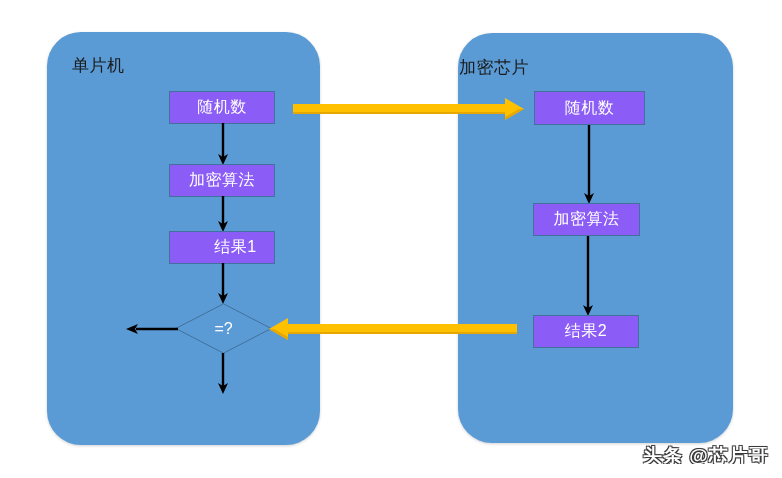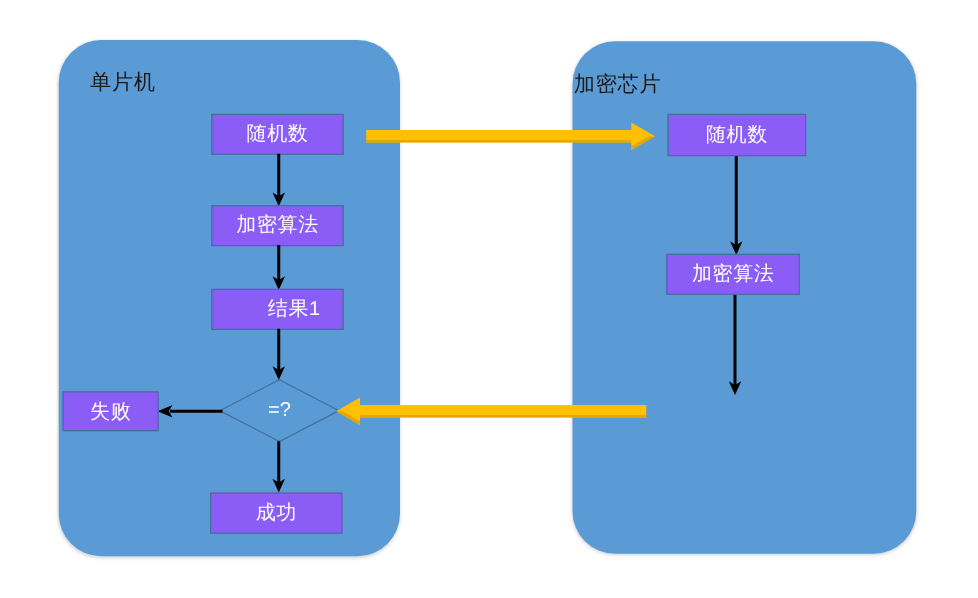--- a/index.html
+++ b/index.html
@@ -134,52 +134,52 @@
       <polygon points="48.5,0.8 96.2,25.5 48.5,50.2 0.8,25.5" fill="#5B9BD5" stroke="#41719C" stroke-width="1"></polygon>
     </svg>
     <div class="diamond-label">=?</div>
   </div>
 
   <svg class="connector" style="left:126px; top:321px; width:52px; height:16px;" viewBox="0 0 52 16">
     <line x1="52" y1="8" x2="10" y2="8" stroke="#000000" stroke-width="2.4"></line>
     <path d="M0 8 L12 3 L9 8 L12 13 Z" fill="#000000"></path>
   </svg>
 
-  <div class="node" style="left:50px; top:313px; width:77px; height:32px;">失败</div>
 
   <svg class="connector" style="left:215px; top:353px; width:16px; height:42px;" viewBox="0 0 16 42">
     <line x1="8" y1="0" x2="8" y2="33" stroke="#000000" stroke-width="2.4"></line>
     <path d="M8 41 L3 30 L8 33 L13 30 Z" fill="#000000"></path>
   </svg>
 
-  <div class="node" style="left:168px; top:394px; width:106px; height:33px;">成功</div>
 
   <div class="panel" style="left:458px; top:33px; width:275px; height:410px;"></div>
 
   <div class="panel-title" style="left:459px; top:58px;">加密芯片</div>
 
   <div class="node" style="left:534px; top:91px; width:111px; height:34px;">随机数</div>
 
   <svg class="connector" style="left:581px; top:125px; width:16px; height:80px;" viewBox="0 0 16 80">
     <line x1="8" y1="0" x2="8" y2="71" stroke="#000000" stroke-width="2.4"></line>
     <path d="M8 79 L3 68 L8 71 L13 68 Z" fill="#000000"></path>
   </svg>
 
   <div class="node" style="left:533px; top:203px; width:107px; height:33px;">加密算法</div>
 
   <svg class="connector" style="left:580px; top:236px; width:16px; height:81px;" viewBox="0 0 16 81">
     <line x1="8" y1="0" x2="8" y2="72" stroke="#000000" stroke-width="2.4"></line>
     <path d="M8 80 L3 69 L8 72 L13 69 Z" fill="#000000"></path>
   </svg>
 
+  <div class="node" style="left:533px; top:315px; width:106px; height:33px;">结果2</div>
 
   <svg class="xfer" style="left:293px; top:98px; width:232px; height:22px;" viewBox="0 0 232 22">
     <path d="M0 6 L212 6 L212 0 L231 11 L212 22 L212 16 L0 16 Z" fill="#FFC000"></path>
     <path d="M0 16 L212 16 L212 22 L231 11 L226 11 L212 19 L212 14 L0 14 Z" fill="#E0A200" opacity="0.85"></path>
   </svg>
 
   <svg class="xfer" style="left:269px; top:318px; width:248px; height:22px;" viewBox="0 0 248 22">
     <path d="M248 6 L19 6 L19 0 L0 11 L19 22 L19 16 L248 16 Z" fill="#FFC000"></path>
     <path d="M248 16 L19 16 L19 22 L0 11 L5 11 L19 19 L19 14 L248 14 Z" fill="#E0A200" opacity="0.85"></path>
   </svg>
 
+  <div class="watermark" style="left:643px; top:443px;">头条 @芯片哥</div>
 
 </div>
 
 </body></html>

